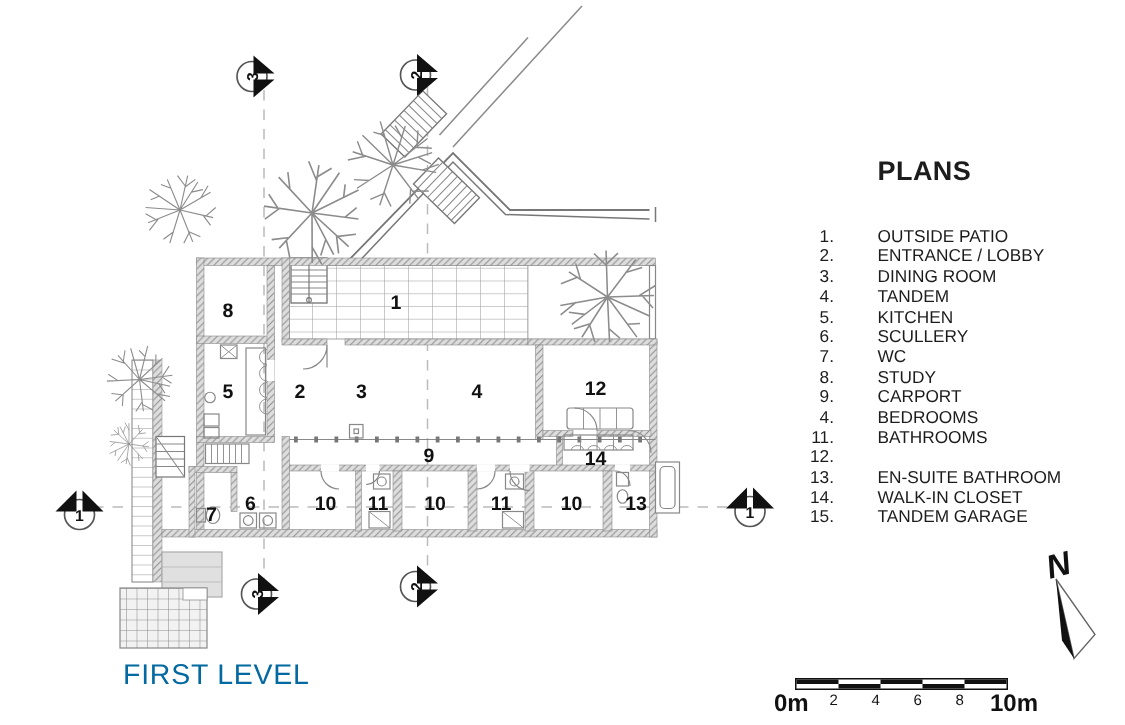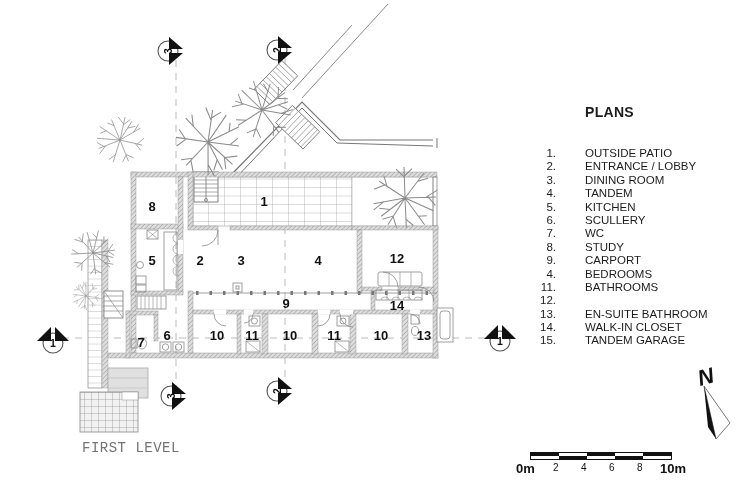--- a/index.html
+++ b/index.html
@@ -1,31 +1,31 @@
 <!DOCTYPE html>
 <html><head>
 <meta charset="utf-8">
 <style>
   html,body{margin:0;padding:0;background:#fff;width:750px;height:483px;overflow:hidden;
     font-family:"Liberation Sans",sans-serif;}
   .stage{position:relative;width:750px;height:483px;background:#fff;}
   svg{position:absolute;left:0;top:0;}
   .legend{position:absolute;left:528px;top:104px;color:#1c1c1c;}
-  .lhead{margin:0 0 0 57px;font-size:14px;font-weight:bold;letter-spacing:.3px;}
+  .lhead{margin:0 0 0 57px;font-size:18px;font-weight:bold;letter-spacing:.3px;}
   .lrows{margin-top:27px;}
   .lrow{display:flex;height:13.4px;font-size:11.5px;line-height:13.4px;}
   .lnum{width:28px;text-align:right;}
   .llab{margin-left:29px;white-space:nowrap;}
-  .title{position:absolute;left:82px;top:440px;font-size:14px;letter-spacing:.5px;color:#737373;font-family:Liberation Mono, monospace;}
+  .title{position:absolute;left:82px;top:440px;font-size:19px;letter-spacing:.5px;color:#0369a1;}
   .sbar{position:absolute;left:530px;top:452px;width:142px;}
   .sb-box{position:relative;width:140px;height:6px;border:1px solid #111;background:#fff;}
   .sb-cell{position:absolute;width:28px;height:3px;background:#111;}
   .sb-labels{position:relative;height:14px;font-size:10px;color:#111;}
   .sb-labels span{position:absolute;top:2px;}
-  .sb-big{font-size:13px;font-weight:bold;top:1px !important;}
+  .sb-big{font-size:16px;font-weight:bold;top:1px !important;}
   .rl{font-size:13px;font-weight:bold;fill:#111;text-anchor:middle;
       font-family:"Liberation Sans",sans-serif;}
   .mk{font-size:10.5px;font-weight:bold;fill:#111;text-anchor:middle;
       font-family:"Liberation Sans",sans-serif;}
 </style>
 </head>
 <body>
 
 <div class="stage">
 

